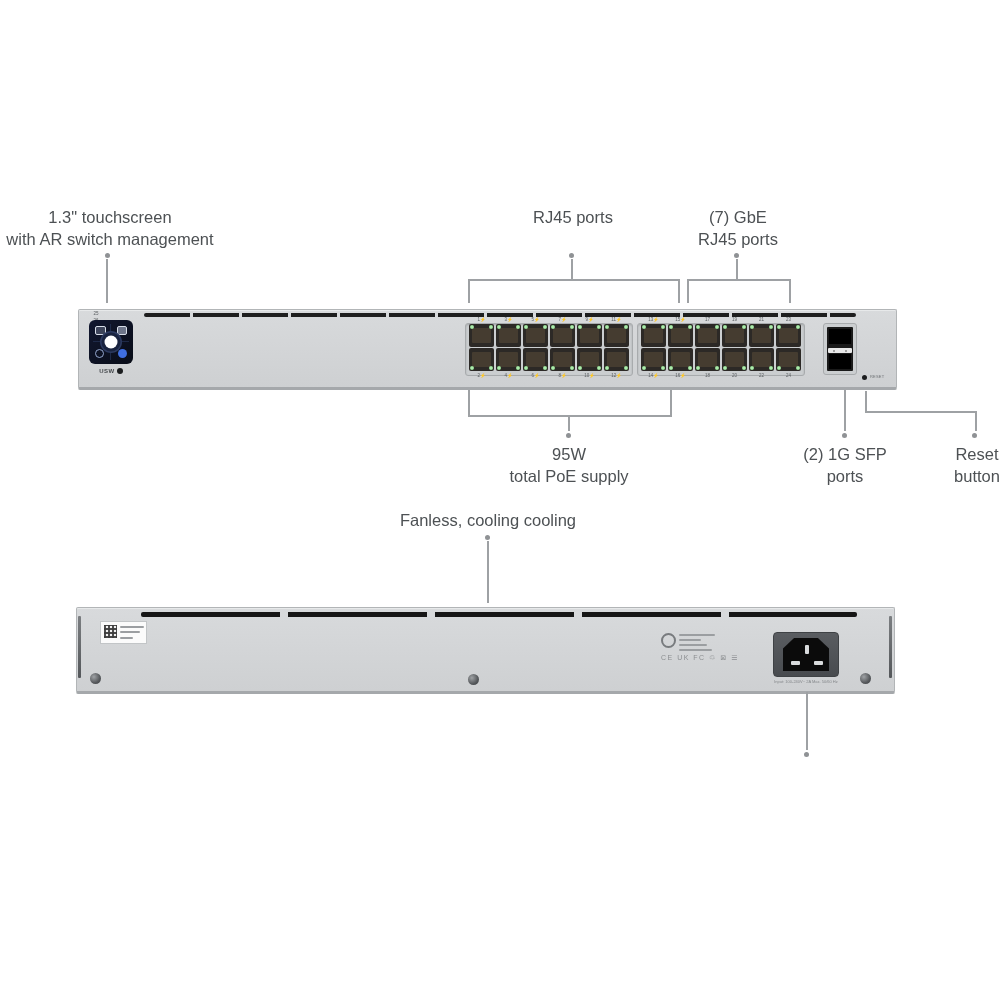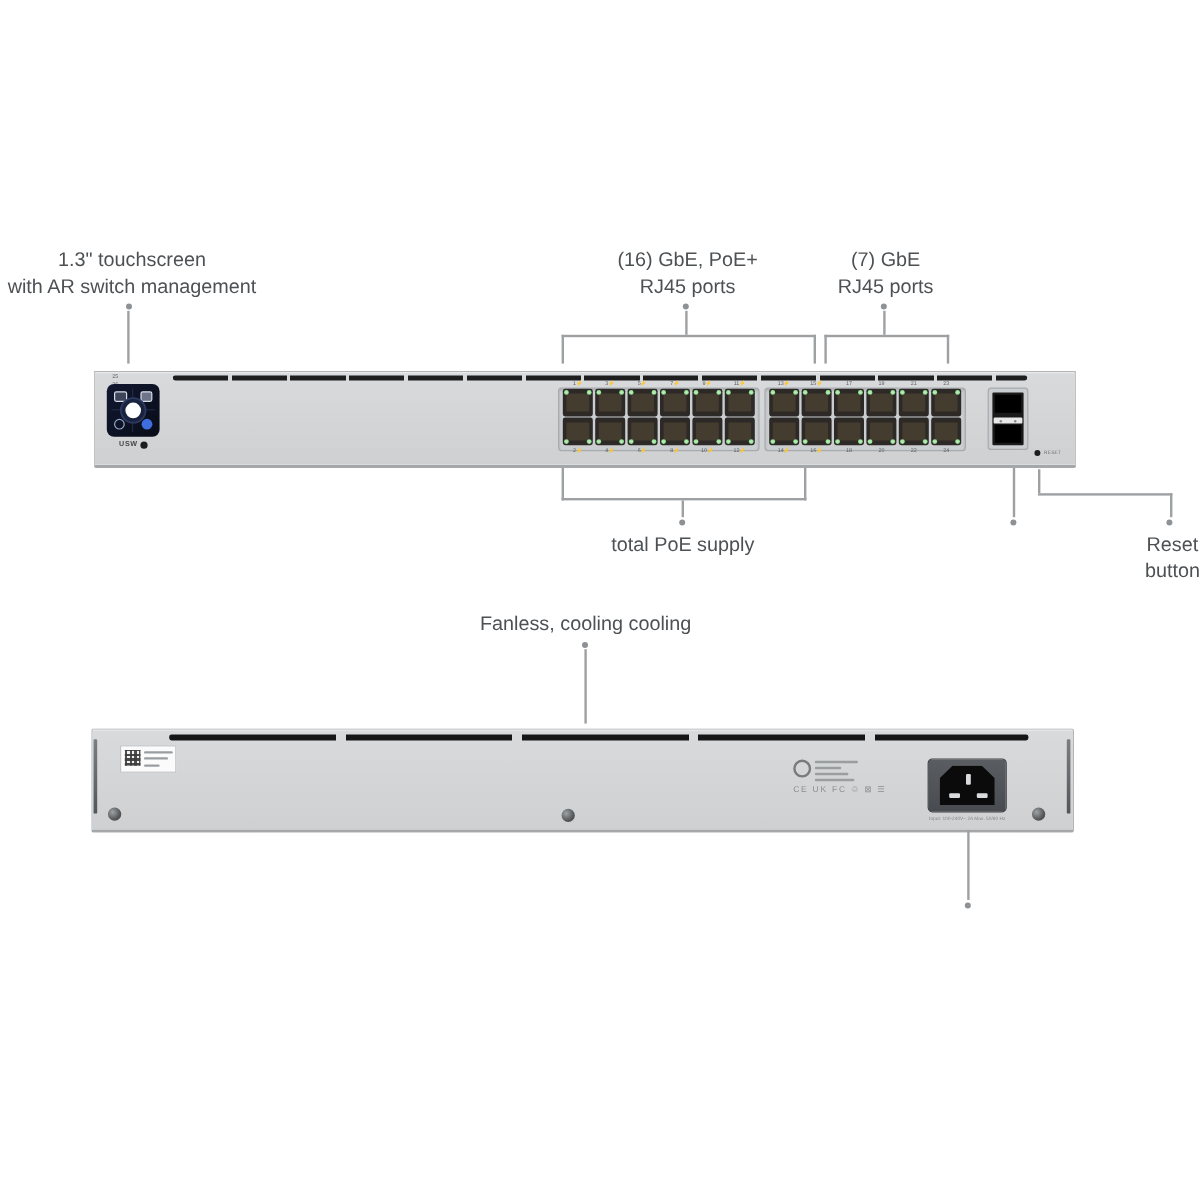--- a/index.html
+++ b/index.html
@@ -73,21 +73,20 @@
 <div id="canvas">
 
   <div class="co" style="left:-8px;top:206px;width:236px;">
     <div>1.3" touchscreen</div>
     <div>with AR switch management</div>
   </div>
   <div class="dot" style="left:105px;top:253px;"></div>
   <div class="line" style="left:106px;top:259px;width:2px;height:44px;"></div>
 
   <div class="co" style="left:473px;top:206px;width:200px;">
-    <div>(16) GbE, PoE+</div>
     <div>RJ45 ports</div>
   </div>
   <div class="dot" style="left:569px;top:253px;"></div>
   <div class="line" style="left:571px;top:259px;width:2px;height:20px;"></div>
   <div class="line" style="left:468px;top:279px;width:212px;height:2px;"></div>
   <div class="line" style="left:468px;top:279px;width:2px;height:24px;"></div>
   <div class="line" style="left:678px;top:279px;width:2px;height:24px;"></div>
 
   <div class="co" style="left:663px;top:206px;width:150px;">
     <div>(7) GbE</div>
@@ -287,25 +286,30 @@
     <div class="reset-dot" style="left:783px;top:65px;"></div>
     <div class="reset-text" style="left:791px;top:64px;">RESET</div>
   </div>
 
   <div class="line" style="left:468px;top:390px;width:2px;height:27px;"></div>
   <div class="line" style="left:670px;top:390px;width:2px;height:27px;"></div>
   <div class="line" style="left:468px;top:415px;width:204px;height:2px;"></div>
   <div class="line" style="left:568px;top:417px;width:2px;height:14px;"></div>
   <div class="dot" style="left:566px;top:433px;"></div>
   <div class="co" style="left:469px;top:443px;width:200px;">
+    <div>95W</div>
     <div>total PoE supply</div>
   </div>
 
   <div class="line" style="left:844px;top:390px;width:2px;height:41px;"></div>
   <div class="dot" style="left:842px;top:433px;"></div>
+  <div class="co" style="left:775px;top:443px;width:140px;">
+    <div>(2) 1G SFP</div>
+    <div>ports</div>
+  </div>
 
   <div class="line" style="left:865px;top:391px;width:2px;height:20px;"></div>
   <div class="line" style="left:865px;top:411px;width:112px;height:2px;"></div>
   <div class="line" style="left:975px;top:411px;width:2px;height:20px;"></div>
   <div class="dot" style="left:972px;top:433px;"></div>
   <div class="co" style="left:917px;top:443px;width:120px;">
     <div>Reset</div>
     <div>button</div>
   </div>
 

